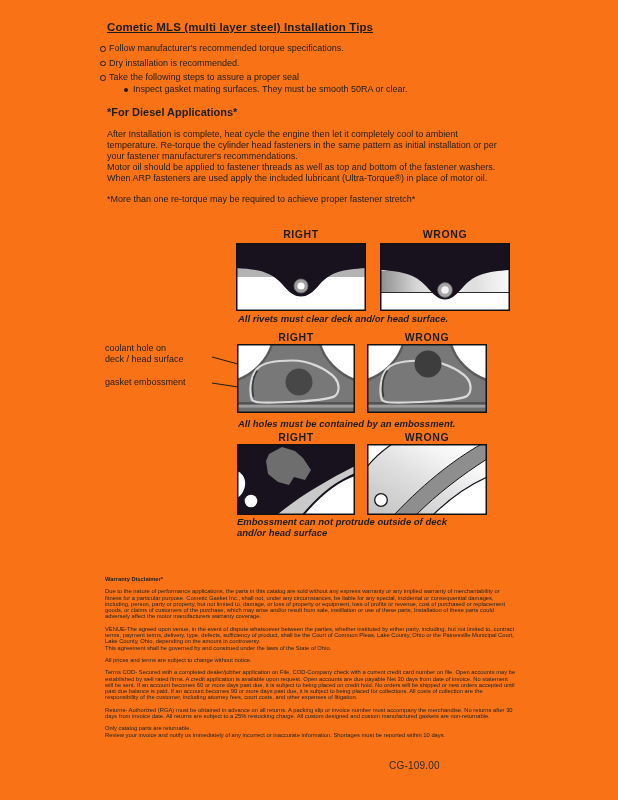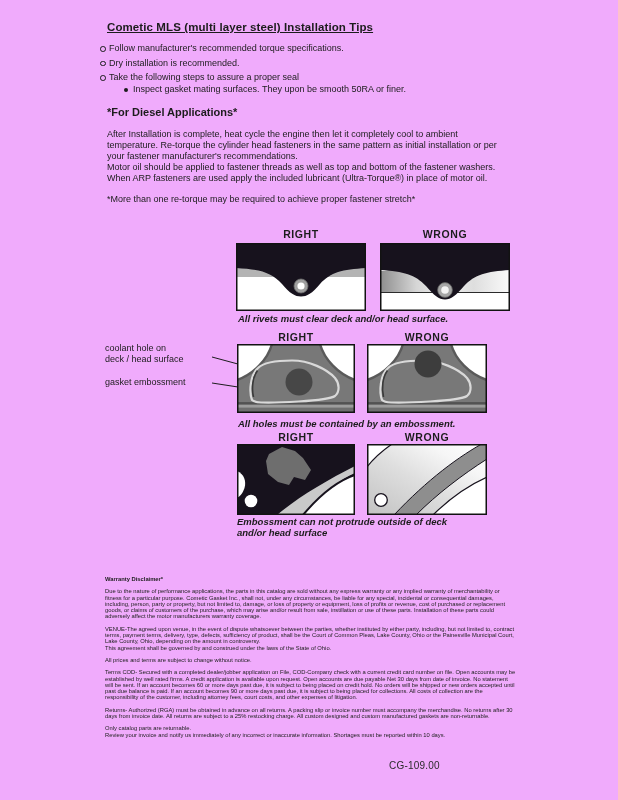--- a/index.html
+++ b/index.html
@@ -1,19 +1,19 @@
 <!DOCTYPE html>
 <html><head>
 <meta charset="utf-8">
 <style>
   html,body{margin:0;padding:0;background:#ffffff;}
   .page{
     position:relative;
     width:618px;height:800px;
-    background:#f0abfc;
+    background:#f97316;
     font-family:"Liberation Sans","DejaVu Sans",sans-serif;
     color:#1c1c1c;
     overflow:hidden;
   }
   
   .content{position:absolute;left:97px;top:20px;width:414px;font-size:9px;line-height:11px;}
   .title{
     margin:0 0 9px 10px;
     font-size:11.5px;line-height:14px;font-weight:bold;
     text-decoration:underline;
@@ -64,21 +64,21 @@
       <li class="tip">
         <span class="bullet"></span>
         <span>Dry installation is recommended.</span>
       </li>
       <li class="tip">
         <span class="bullet"></span>
         <span>Take the following steps to assure a proper seal</span>
         <ul class="subtips">
           <li class="subtip">
             <span class="bullet"></span>
-            <span>Inspect gasket mating surfaces.  They upon be smooth 50RA or finer.</span>
+            <span>Inspect gasket mating surfaces.  They must be smooth 50RA or clear.</span>
           </li>
         </ul>
       </li>
     </ul>
 
     <h2 class="diesel-heading">*For Diesel Applications*</h2>
     <p class="body gap">After Installation is complete, heat cycle the engine then let it completely cool to ambient temperature. Re-torque the cylinder head fasteners in the same pattern as initial installation or per your fastener manufacturer's recommendations.</p>
     <p class="body">Motor oil should be applied to fastener threads as well as top and bottom of the fastener washers. When ARP fasteners are used apply the included lubricant (Ultra-Torque®) in place of motor oil.</p>
     <p class="body gap">*More than one re-torque may be required to achieve proper fastener stretch*</p>
   </div>

